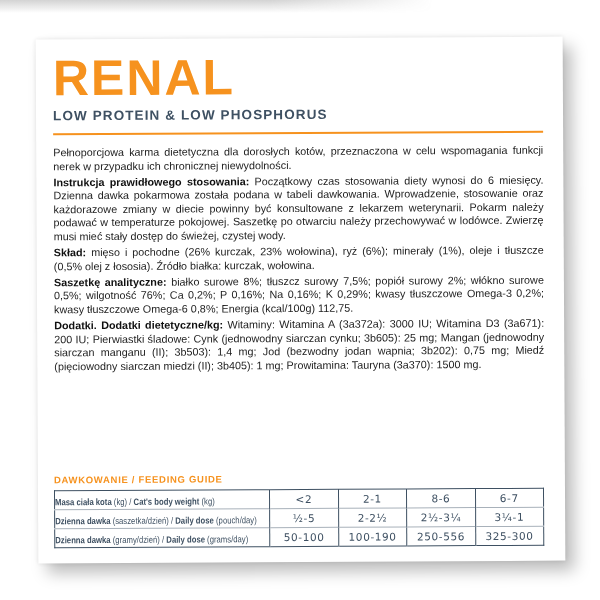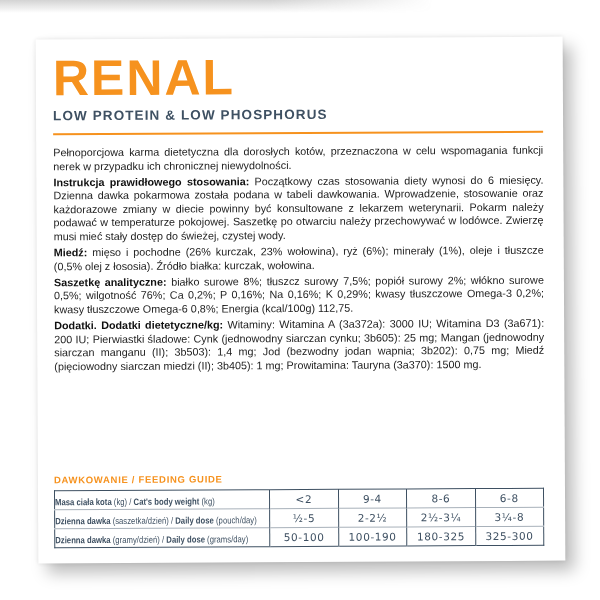--- a/index.html
+++ b/index.html
@@ -102,54 +102,54 @@
 
   <div class="card">
 
     <h1 class="brand-title">RENAL</h1>
     <div class="brand-subtitle">LOW PROTEIN &amp; LOW PHOSPHORUS</div>
     <div class="accent-rule"></div>
 
     <div class="text-block">
       <p><span>Pełnoporcjowa karma dietetyczna dla dorosłych kotów, przeznaczona w celu wspomagania funkcji nerek w przypadku ich chronicznej niewydolności.</span></p>
       <p><strong>Instrukcja prawidłowego stosowania:</strong><span> Początkowy czas stosowania diety wynosi do 6 miesięcy. Dzienna dawka pokarmowa została podana w tabeli dawkowania. Wprowadzenie, stosowanie oraz każdorazowe zmiany w diecie powinny być konsultowane z lekarzem weterynarii. Pokarm należy podawać w temperaturze pokojowej. Saszetkę po otwarciu należy przechowywać w lodówce. Zwierzę musi mieć stały dostęp do świeżej, czystej wody.</span></p>
-      <p><strong>Miedź:</strong><span> mięso i pochodne (26% kurczak, 23% wołowina), ryż (6%); minerały (1%), oleje i tłuszcze (0,5% olej z łososia). Źródło białka: kurczak, wołowina.</span></p>
+      <p><strong>Skład:</strong><span> mięso i pochodne (26% kurczak, 23% wołowina), ryż (6%); minerały (1%), oleje i tłuszcze (0,5% olej z łososia). Źródło białka: kurczak, wołowina.</span></p>
       <p><strong>Saszetkę analityczne:</strong><span> białko surowe 8%; tłuszcz surowy 7,5%; popiół surowy 2%; włókno surowe 0,5%; wilgotność 76%; Ca 0,2%; P 0,16%; Na 0,16%; K 0,29%; kwasy tłuszczowe Omega-3 0,2%; kwasy tłuszczowe Omega-6 0,8%; Energia (kcal/100g) 112,75.</span></p>
       <p><strong>Dodatki. Dodatki dietetyczne/kg:</strong><span> Witaminy: Witamina A (3a372a): 3000 IU; Witamina D3 (3a671): 200 IU; Pierwiastki śladowe: Cynk (jednowodny siarczan cynku; 3b605): 25 mg; Mangan (jednowodny siarczan manganu (II); 3b503): 1,4 mg; Jod (bezwodny jodan wapnia; 3b202): 0,75 mg; Miedź (pięciowodny siarczan miedzi (II); 3b405): 1 mg; Prowitamina: Tauryna (3a370): 1500 mg.</span></p>
     </div>
 
     <div class="feeding">
       <div class="guide-title">DAWKOWANIE / FEEDING GUIDE</div>
       <table class="guide">
         <tbody>
             <tr>
           <td class="lbl">
             <span class="lbl-inner"><strong>Masa ciała kota</strong><span class="lt"> (kg) / </span><strong>Cat's body weight</strong><span class="lt"> (kg)</span></span>
           </td>
           <td class="val">&lt;2</td>
-          <td class="val">9-4</td>
+          <td class="val">2-1</td>
           <td class="val">8-6</td>
-          <td class="val">6-8</td>
+          <td class="val">6-7</td>
         </tr>
         <tr class="sep">
           <td class="lbl">
             <span class="lbl-inner"><strong>Dzienna dawka</strong><span class="lt"> (saszetka/dzień) / </span><strong>Daily dose</strong><span class="lt"> (pouch/day)</span></span>
           </td>
           <td class="val">½-5</td>
           <td class="val">2-2½</td>
           <td class="val">2½-3¼</td>
-          <td class="val">3¼-8</td>
+          <td class="val">3¼-1</td>
         </tr>
         <tr class="sep">
           <td class="lbl">
             <span class="lbl-inner"><strong>Dzienna dawka</strong><span class="lt"> (gramy/dzień) / </span><strong>Daily dose</strong><span class="lt"> (grams/day)</span></span>
           </td>
           <td class="val">50-100</td>
           <td class="val">100-190</td>
-          <td class="val">180-325</td>
+          <td class="val">250-556</td>
           <td class="val">325-300</td>
         </tr>
       </tbody>
         </table>
     </div>
 
   </div>
 </div>
 
 </body></html>

